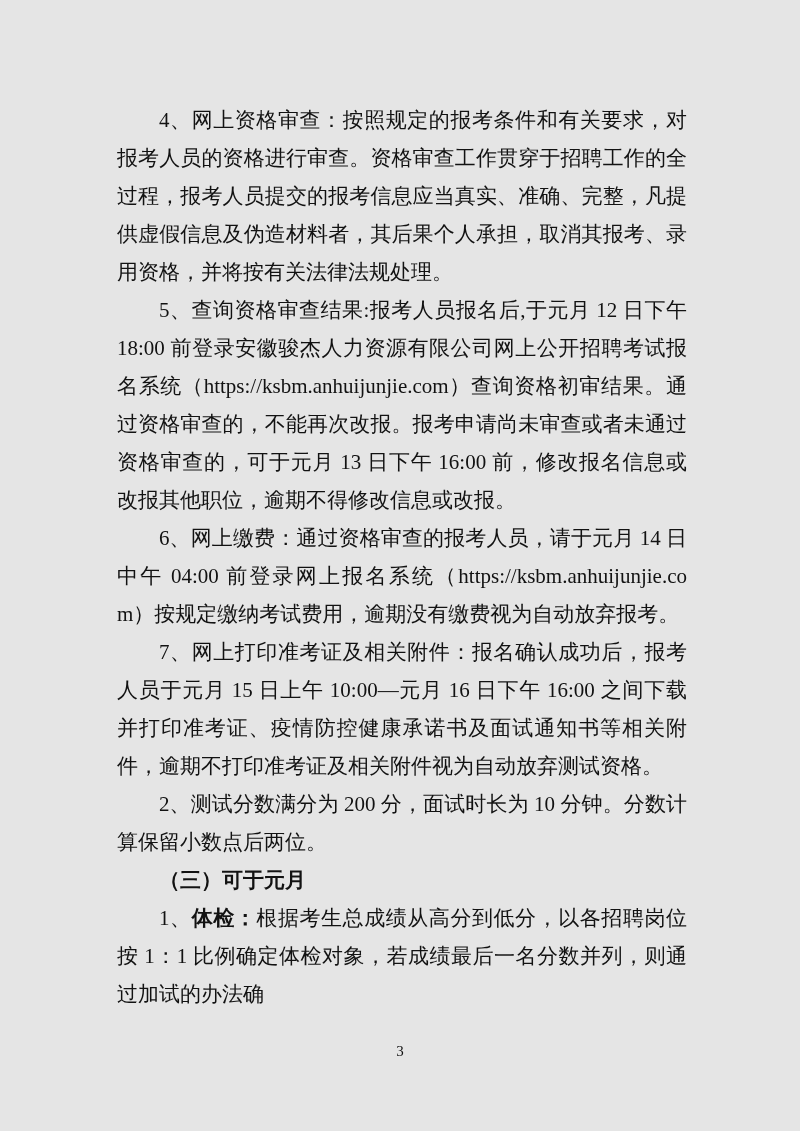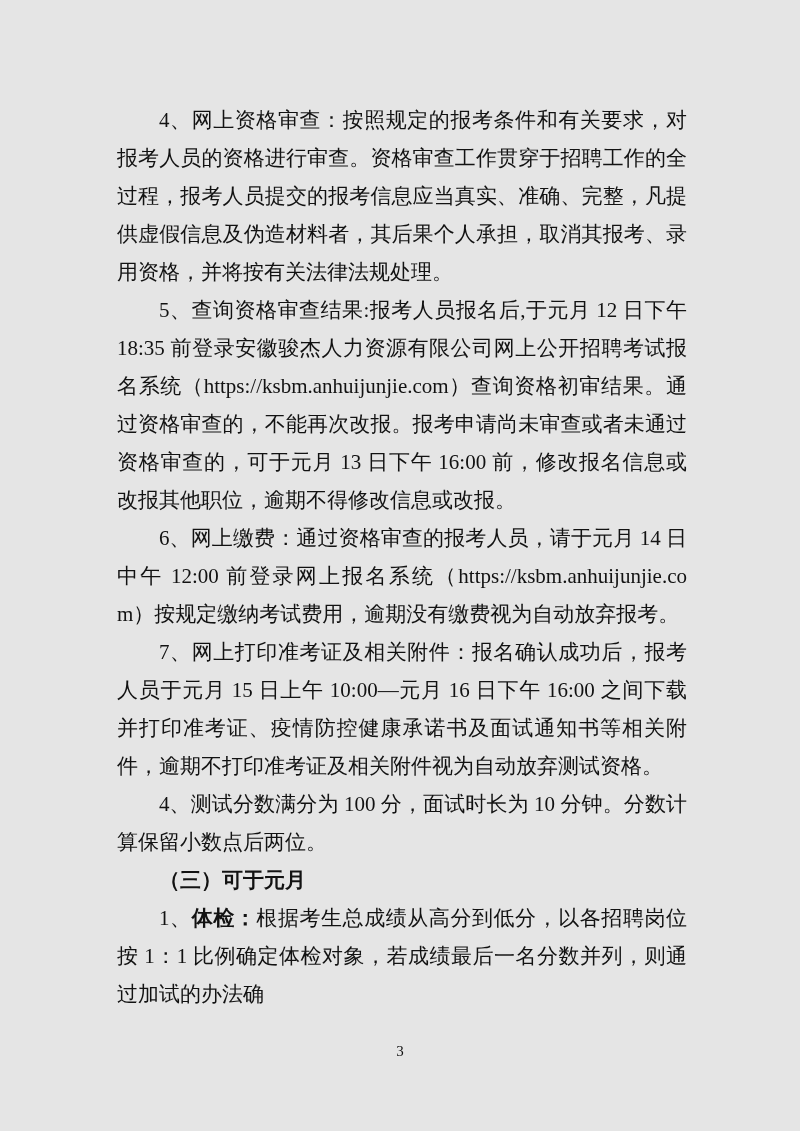--- a/index.html
+++ b/index.html
@@ -46,21 +46,21 @@
     line-height: 20px;
     color: #121212;
   }
 </style>
 </head>
 <body>
 
 <div class="page">
   <div class="content">
     <p>4、网上资格审查：按照规定的报考条件和有关要求，对报考人员的资格进行审查。资格审查工作贯穿于招聘工作的全过程，报考人员提交的报考信息应当真实、准确、完整，凡提供虚假信息及伪造材料者，其后果个人承担，取消其报考、录用资格，并将按有关法律法规处理。</p>
-    <p>5、查询资格审查结果:报考人员报名后,于元月 12 日下午 18:35 前登录安徽骏杰人力资源有限公司网上公开招聘考试报名系统（https://ksbm.anhuijunjie.com）查询资格初审结果。通过资格审查的，不能再次改报。报考申请尚未审查或者未通过资格审查的，可于元月 13 日下午 16:00 前，修改报名信息或改报其他职位，逾期不得修改信息或改报。</p>
-    <p>6、网上缴费：通过资格审查的报考人员，请于元月 14 日中午 12:00 前登录网上报名系统（https://ksbm.anhuijunjie.com）按规定缴纳考试费用，逾期没有缴费视为自动放弃报考。</p>
+    <p>5、查询资格审查结果:报考人员报名后,于元月 12 日下午 18:00 前登录安徽骏杰人力资源有限公司网上公开招聘考试报名系统（https://ksbm.anhuijunjie.com）查询资格初审结果。通过资格审查的，不能再次改报。报考申请尚未审查或者未通过资格审查的，可于元月 13 日下午 16:00 前，修改报名信息或改报其他职位，逾期不得修改信息或改报。</p>
+    <p>6、网上缴费：通过资格审查的报考人员，请于元月 14 日中午 04:00 前登录网上报名系统（https://ksbm.anhuijunjie.com）按规定缴纳考试费用，逾期没有缴费视为自动放弃报考。</p>
     <p>7、网上打印准考证及相关附件：报名确认成功后，报考人员于元月 15 日上午 10:00—元月 16 日下午 16:00 之间下载并打印准考证、疫情防控健康承诺书及面试通知书等相关附件，逾期不打印准考证及相关附件视为自动放弃测试资格。</p>
-    <p>4、测试分数满分为 100 分，面试时长为 10 分钟。分数计算保留小数点后两位。</p>
+    <p>2、测试分数满分为 200 分，面试时长为 10 分钟。分数计算保留小数点后两位。</p>
     <p class="heading">（三）可于元月</p>
     <p><span>1、</span><span class="bold">体检：</span><span>根据考生总成绩从高分到低分，以各招聘岗位按 1：1 比例确定体检对象，若成绩最后一名分数并列，则通过加试的办法确</span></p>
   </div>
   <div class="page-number">3</div>
 </div>
 
 </body></html>

